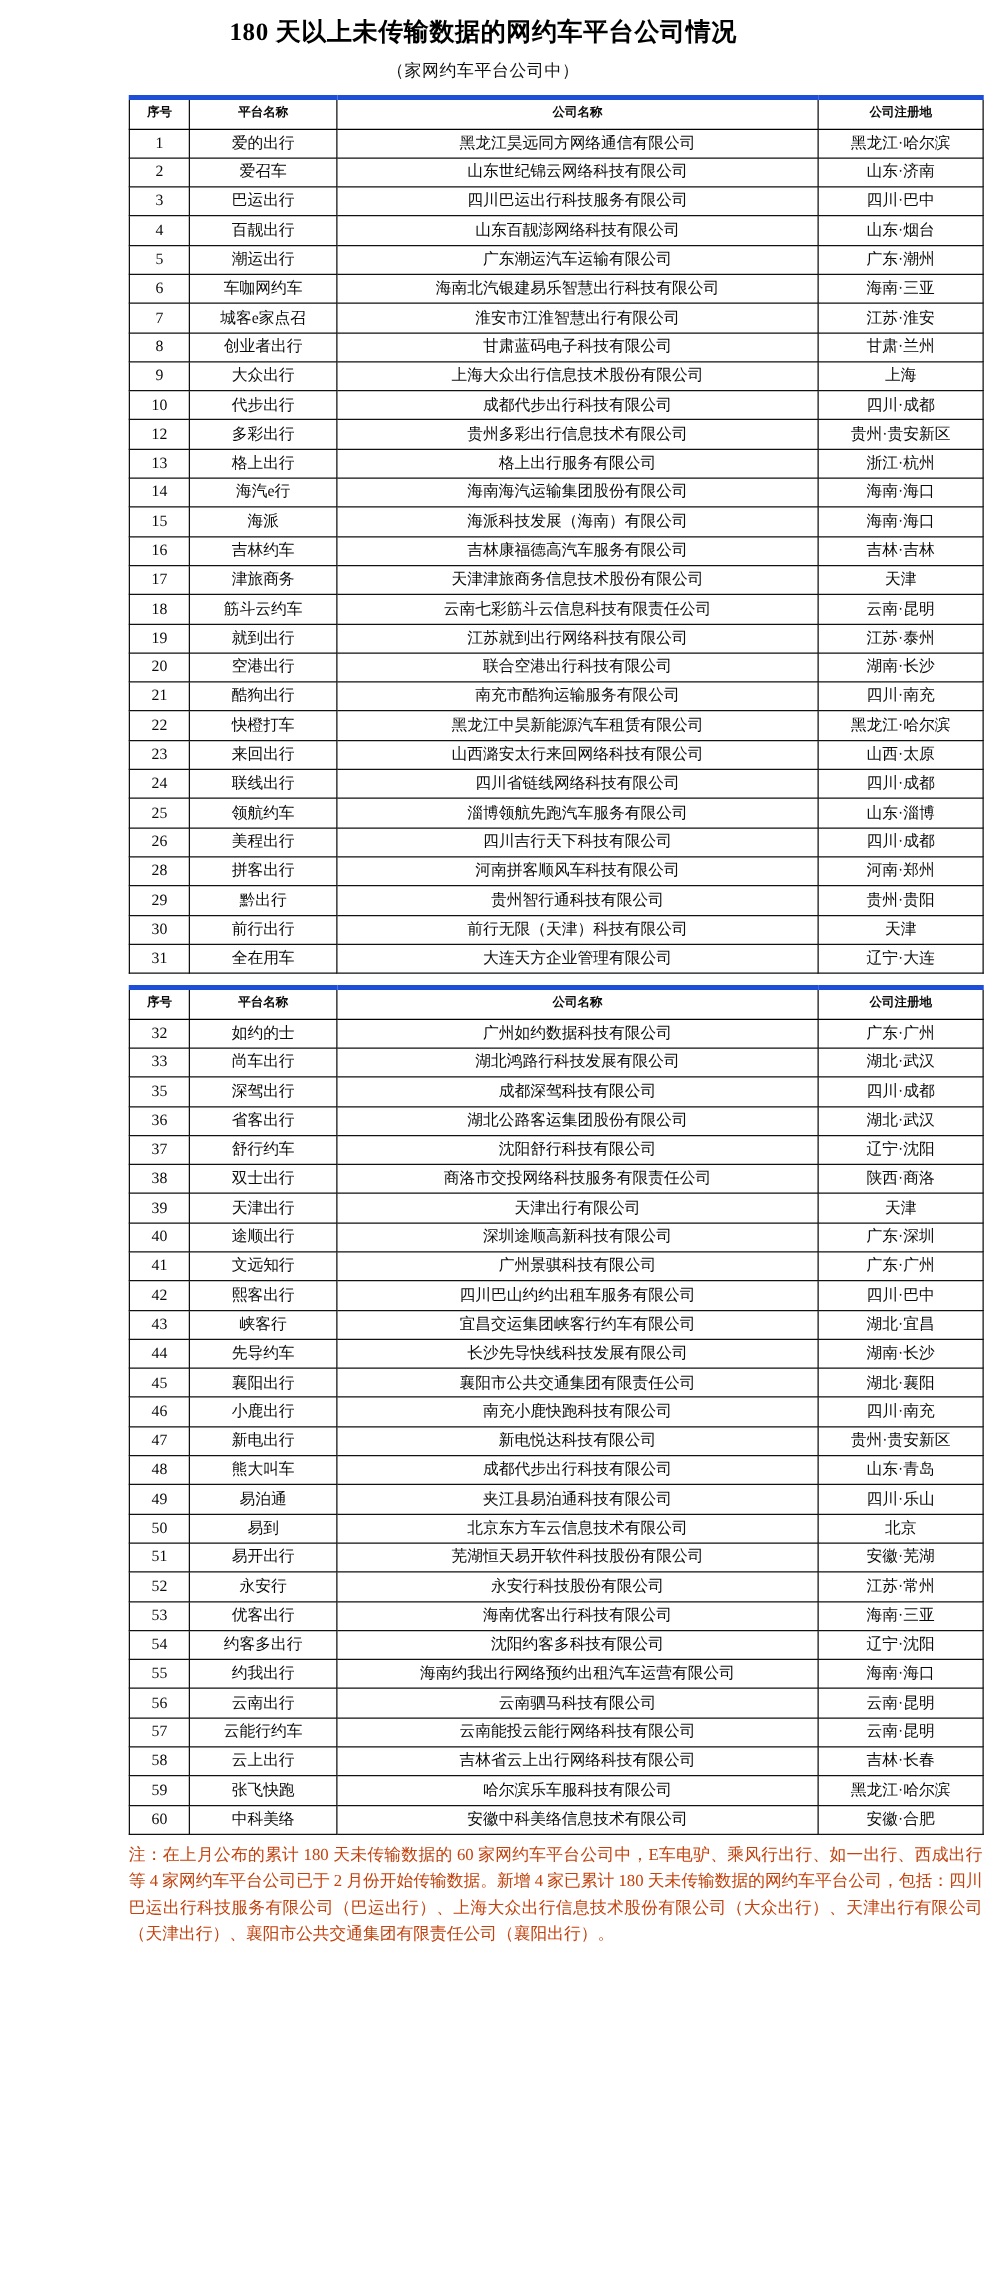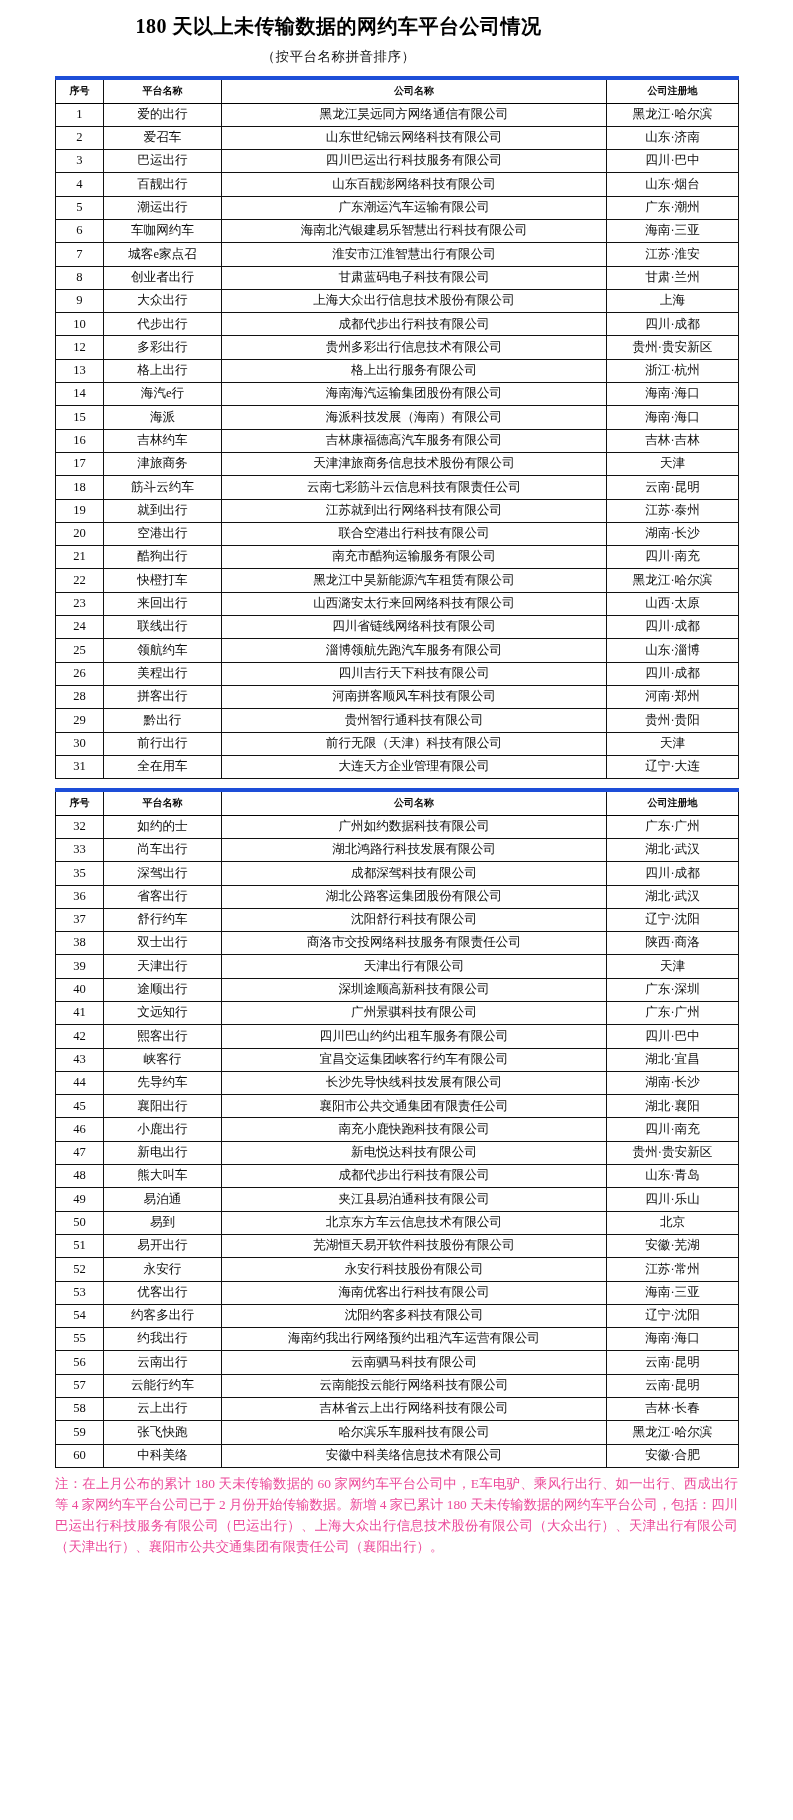--- a/index.html
+++ b/index.html
@@ -10,20 +10,21 @@
     background: #ffffff;
     font-family: "Liberation Serif", "DejaVu Serif", serif;
     color: #0b0b0b;
     overflow: hidden;
   }
   .page {
     width: 677px;
     height: 1820px;
     padding: 0 55px;
     position: relative;
+    margin-left: 48px;
   }
   .doc-title {
     text-align: center;
     font-size: 20px;
     font-weight: bold;
     letter-spacing: 0.5px;
     padding-top: 12px;
     line-height: 1.4;
     color: #000;
   }
@@ -67,31 +68,31 @@
   .c-comp  { width: 385px; }
   .c-reg   { width: 132px; }
   .tbl-wrap { }
   .note {
     width: 683px;
     font-size: 13.4px;
     line-height: 1.58;
     text-align: justify;
     text-justify: inter-ideograph;
     padding-top: 5px;
-    color: #ec4899;
+    color: #c2410c;
     text-indent: 0;
   }
 </style>
 </head>
 <body>
 
 <div class="page">
 
   <div class="doc-title">180 天以上未传输数据的网约车平台公司情况</div>
-  <div class="doc-subtitle">（按平台名称拼音排序）</div>
+  <div class="doc-subtitle">（家网约车平台公司中）</div>
 
   <div class="tbl-wrap">
     <table class="datatable">
       <colgroup>
         <col class="c-idx">
           <col class="c-plat">
           <col class="c-comp">
           <col class="c-reg">
       </colgroup>
       <tbody id="tbody-1">

